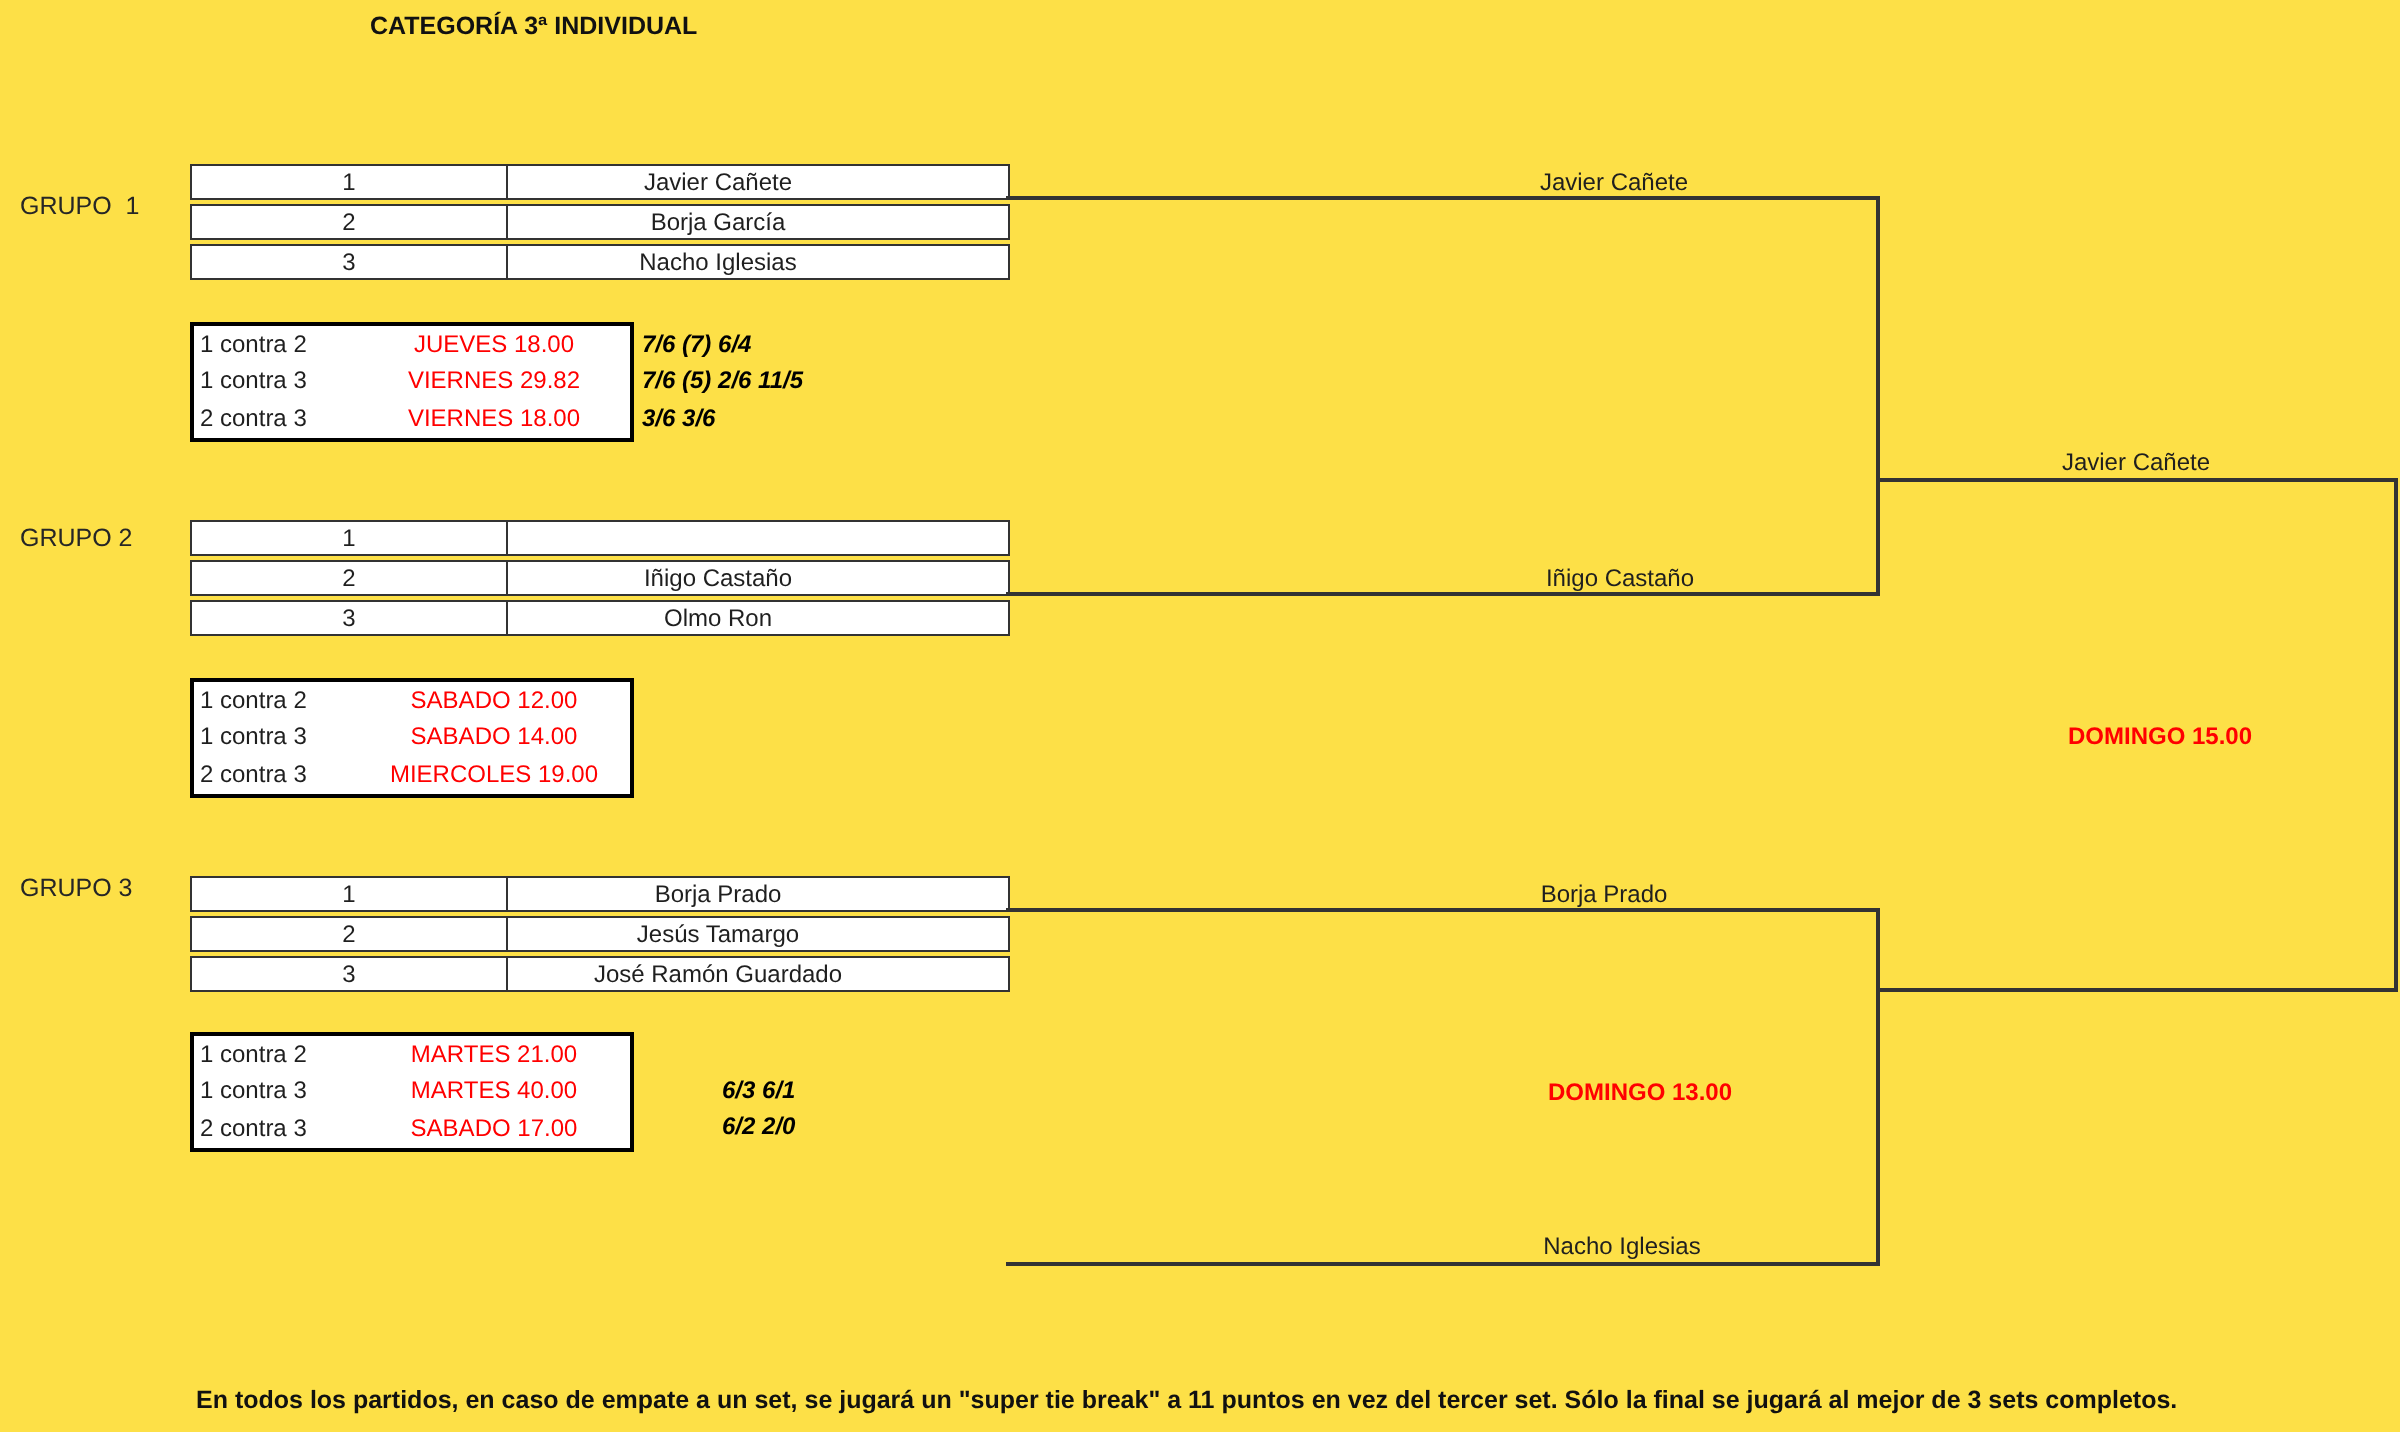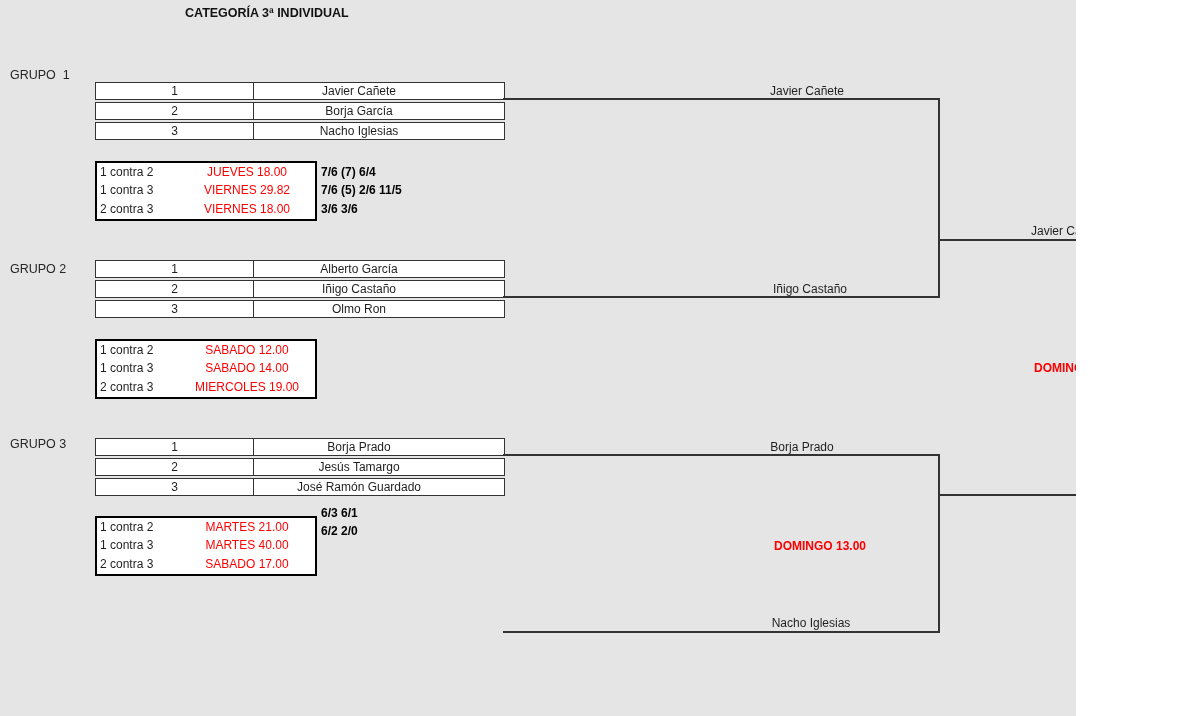--- a/index.html
+++ b/index.html
@@ -1,17 +1,17 @@
 <!DOCTYPE html>
 <html style="--red: #FF0000;"><head>
 <meta charset="utf-8">
 <style>
   html,body{margin:0;padding:0;background:#ffffff;}
   .sheet{
-    position:relative;width:1076px;height:716px;background:#e5e5e5;
+    position:relative;width:1200px;height:716px;background:#fde047;
     font-family:"Liberation Sans",sans-serif;font-size:12px;color:#1f1f1f;
     overflow:hidden;
   }
   .abs{position:absolute;}
   .title{font-weight:bold;font-size:12.5px;color:#111;}
   .grp-label{font-size:12.5px;white-space:pre;color:#262626;}
   
   .grp-table{left:95px;width:410px;}
   .p-row{
     display:flex;height:18px;box-sizing:border-box;margin-bottom:2px;
@@ -31,35 +31,35 @@
     border:2.5px solid #000;background:#fff;
   }
   .m-row{position:relative;height:18.3px;line-height:18.3px;}
   .m-pairing{position:absolute;left:3px;white-space:nowrap;}
   .m-time{
     position:absolute;left:85px;width:130px;text-align:center;
     color:var(--red,#f00);font-weight:normal;white-space:nowrap;
   }
   
   .results{left:321px;width:210px;}
-  .r-row{height:18.3px;line-height:18.3px;font-weight:bold;color:#000;white-space:nowrap;}
+  .r-row{height:18.3px;line-height:18.3px;font-weight:bold;color:#000;white-space:nowrap;font-style:italic;}
   
   .bline{background:#333;}
   .b-name{width:300px;text-align:center;line-height:14px;white-space:nowrap;}
   .b-time{width:300px;text-align:center;line-height:14px;font-weight:bold;color:var(--red,#f00);white-space:nowrap;}
   .footnote{font-weight:bold;font-size:12.5px;color:#111;white-space:nowrap;}
 </style>
 </head>
 <body>
 
 <div class="sheet">
 
   <div class="abs title" style="left:185px;top:6px;">CATEGORÍA 3ª INDIVIDUAL</div>
 
-  <div class="abs grp-label" style="left:10px;top:68px;">GRUPO  1</div>
+  <div class="abs grp-label" style="left:10px;top:96px;">GRUPO  1</div>
 
   <div class="abs grp-table" style="top:82px;">
     <div class="p-row">
       <div class="p-seed">1</div>
       <div class="p-name">Javier Cañete</div>
     </div>
     <div class="p-row">
       <div class="p-seed">2</div>
       <div class="p-name">Borja García</div>
     </div>
@@ -88,21 +88,20 @@
     <div class="r-row">7/6 (7) 6/4</div>
     <div class="r-row">7/6 (5) 2/6 11/5</div>
     <div class="r-row">3/6 3/6</div>
   </div>
 
   <div class="abs grp-label" style="left:10px;top:262px;">GRUPO 2</div>
 
   <div class="abs grp-table" style="top:260px;">
     <div class="p-row">
       <div class="p-seed">1</div>
-      <div class="p-name">Alberto García</div>
     </div>
     <div class="p-row">
       <div class="p-seed">2</div>
       <div class="p-name">Iñigo Castaño</div>
     </div>
     <div class="p-row">
       <div class="p-seed">3</div>
       <div class="p-name">Olmo Ron</div>
     </div>
   </div>
@@ -152,21 +151,21 @@
     <div class="m-row">
       <span class="m-pairing">1 contra 3</span>
       <span class="m-time">MARTES 40.00</span>
     </div>
     <div class="m-row">
       <span class="m-pairing">2 contra 3</span>
       <span class="m-time">SABADO 17.00</span>
     </div>
   </div>
 
-  <div class="abs results" style="top:504px;">
+  <div class="abs results" style="top:536px;margin-left:40px;">
     <div class="r-row">6/3 6/1</div>
     <div class="r-row">6/2 2/0</div>
     <div class="r-row"></div>
   </div>
 
   <div class="abs bline" style="left:503px;top:98px;width:437px;height:2px;"></div>
   <div class="abs bline" style="left:503px;top:296px;width:437px;height:2px;"></div>
   <div class="abs bline" style="left:938px;top:98px;width:2px;height:200px;"></div>
 
   <div class="abs bline" style="left:938px;top:239px;width:261px;height:2px;"></div>
@@ -180,14 +179,15 @@
   <div class="abs b-name" style="left:657px;top:84px;">Javier Cañete</div>
   <div class="abs b-name" style="left:660px;top:282px;">Iñigo Castaño</div>
 
   <div class="abs b-name" style="left:918px;top:224px;">Javier Cañete</div>
   <div class="abs b-time" style="left:930px;top:361px;">DOMINGO 15.00</div>
 
   <div class="abs b-name" style="left:652px;top:440px;">Borja Prado</div>
   <div class="abs b-time" style="left:670px;top:539px;">DOMINGO 13.00</div>
   <div class="abs b-name" style="left:661px;top:616px;">Nacho Iglesias</div>
 
+  <div class="abs footnote" style="left:98px;top:693px;">En todos los partidos, en caso de empate a un set, se jugará un "super tie break" a 11 puntos en vez del tercer set. Sólo la final se jugará al mejor de 3 sets completos.</div>
 
 </div>
 
 </body></html>

